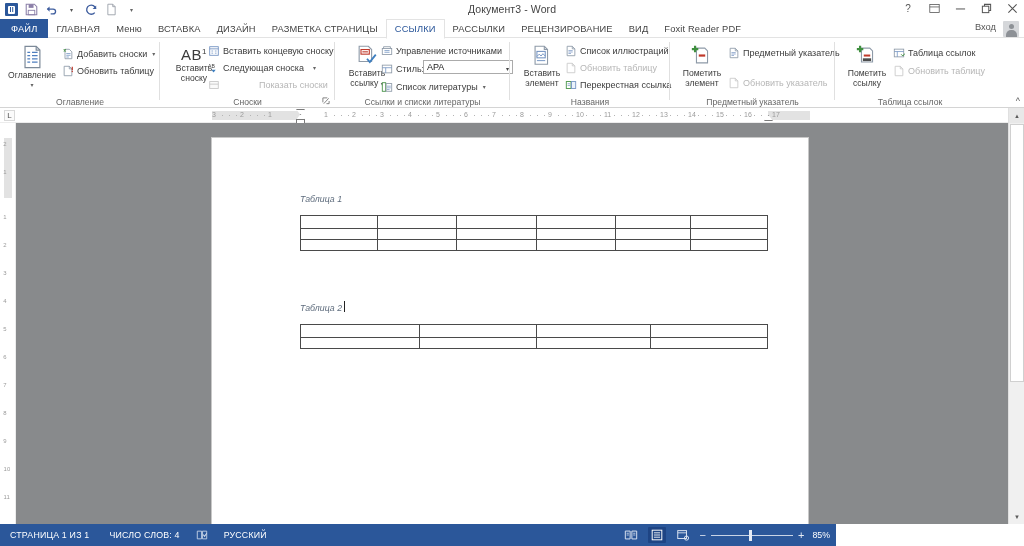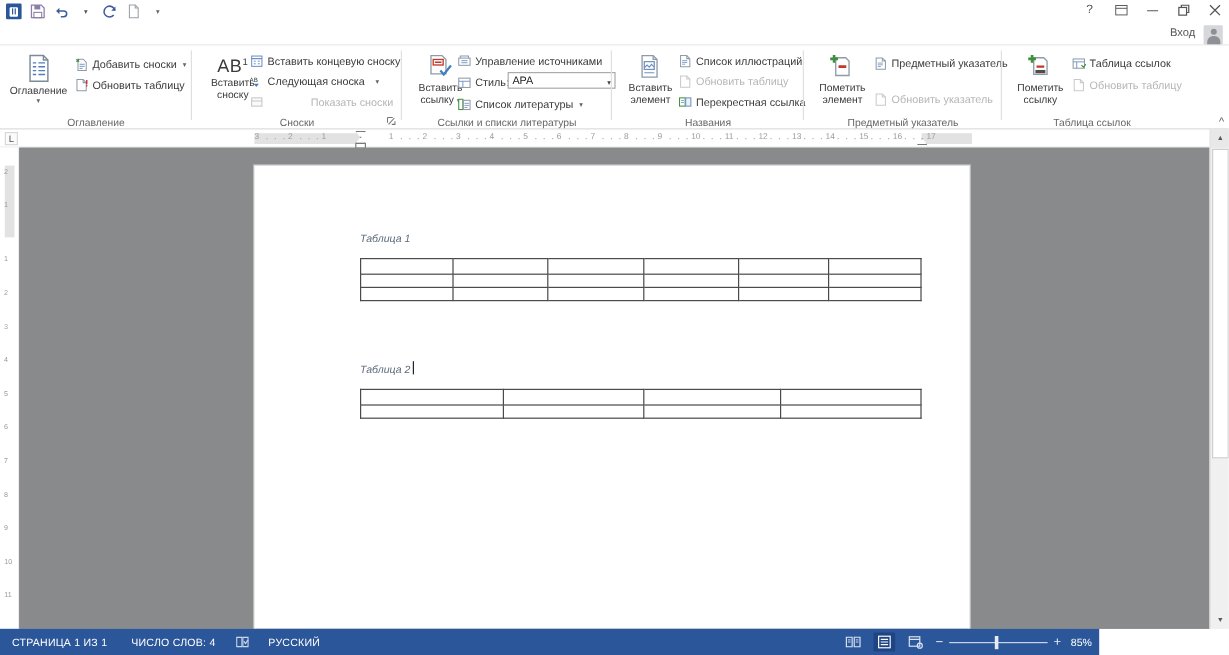--- a/index.html
+++ b/index.html
@@ -132,21 +132,21 @@
     position:absolute; top:108px; right:0; width:16px; height:416px; background:#f0f0f0;
     border-left:1px solid #e0e0e0;
   }
   .vscroll .arrow { position:absolute; left:0; width:16px; height:15px; display:flex;
     align-items:center; justify-content:center; font-size:6px; color:#5a5a5a; cursor:pointer;
     background:#e8e8e8; }
   .vscroll .thumb { position:absolute; left:1px; width:14px; background:#fff; border:1px solid #d0d0d0; cursor:pointer;}
 
   
   .status {
-    position:absolute; bottom:0; left:0; width:916px; height:22px; background:#2b579a;
+    position:absolute; bottom:0; left:0; width:836px; height:22px; background:#2b579a;
     color:#fff; font-size:8.8px; display:flex; align-items:center;
   }
   .status .sitem { padding:0 10px; letter-spacing:0.2px; cursor:pointer; white-space:nowrap; }
   .status .right { position:absolute; right:6px; display:flex; align-items:center; gap:8px; }
   .viewbtn { width:18px; height:16px; display:flex; align-items:center; justify-content:center; cursor:pointer; border-radius:1px;}
   .viewbtn.sel { background:#1e4484; }
   .zoomslider { display:flex; align-items:center; gap:5px; }
   .zline { width:82px; height:1px; background:#c9d4e6; position:relative; }
   .zhandle { position:absolute; left:38px; top:-5px; width:3px; height:11px; background:#e6ebf4; cursor:pointer;}
   .zsign { font-size:11px; color:#e6ebf4; cursor:pointer; line-height:1; }
@@ -187,20 +187,21 @@
       <div class="qi">
         <svg class="svgi" width="13" height="13" viewBox="0 0 16 16">
             <path d="M3.5 1.5h6l3 3v10h-9z" fill="#fff" stroke="#9aa0a8" stroke-width="1.1"></path>
             <path d="M9.5 1.5v3h3" fill="none" stroke="#9aa0a8" stroke-width="1.1"></path>
           </svg>
       </div>
       <div class="qi">
           <span style="font-size:6px;color:#666;">▾</span>
         </div>
     </div>
+    <div class="title-text">Документ3 - Word</div>
     <div class="winbtns">
       <div class="wb" style="font-size:10px;">?</div>
       <div class="wb">
         <svg class="svgi" width="11" height="11" viewBox="0 0 14 14">
             <rect x="1" y="2" width="12" height="10" fill="none" stroke="#555" stroke-width="1"></rect>
             <path d="M1 5h12" stroke="#555" stroke-width="1"></path>
           </svg>
       </div>
       <div class="wb">
           <svg class="svgi" width="11" height="11" viewBox="0 0 12 12">
@@ -215,20 +216,33 @@
         </div>
       <div class="wb">
           <svg class="svgi" width="11" height="11" viewBox="0 0 12 12">
             <path d="M1.5 1.5l9 9M10.5 1.5l-9 9" stroke="#555" stroke-width="1.2"></path>
           </svg>
         </div>
     </div>
   </div>
 
   <div class="tabstrip">
+    <div class="tabs">
+      <div class="tab file">ФАЙЛ</div>
+      <div class="tab">ГЛАВНАЯ</div>
+      <div class="tab mixed">Меню</div>
+      <div class="tab">ВСТАВКА</div>
+      <div class="tab">ДИЗАЙН</div>
+      <div class="tab">РАЗМЕТКА СТРАНИЦЫ</div>
+      <div class="tab active">ССЫЛКИ</div>
+      <div class="tab">РАССЫЛКИ</div>
+      <div class="tab">РЕЦЕНЗИРОВАНИЕ</div>
+      <div class="tab">ВИД</div>
+      <div class="tab mixed">Foxit Reader PDF</div>
+    </div>
     <div class="signin">Вход</div>
     <div class="avatar"></div>
   </div>
 
   <div class="ribbon">
 
     <div class="rgroup" style="left:0; width:160px;">
       <div class="bigbtn" style="left:5px; top:6px;">
         <svg class="svgi" width="26" height="26" viewBox="0 0 28 28">
             <path d="M6.5 2.5h12l4 4v19h-16z" fill="#fff" stroke="#7d8a99" stroke-width="1.3"></path>

